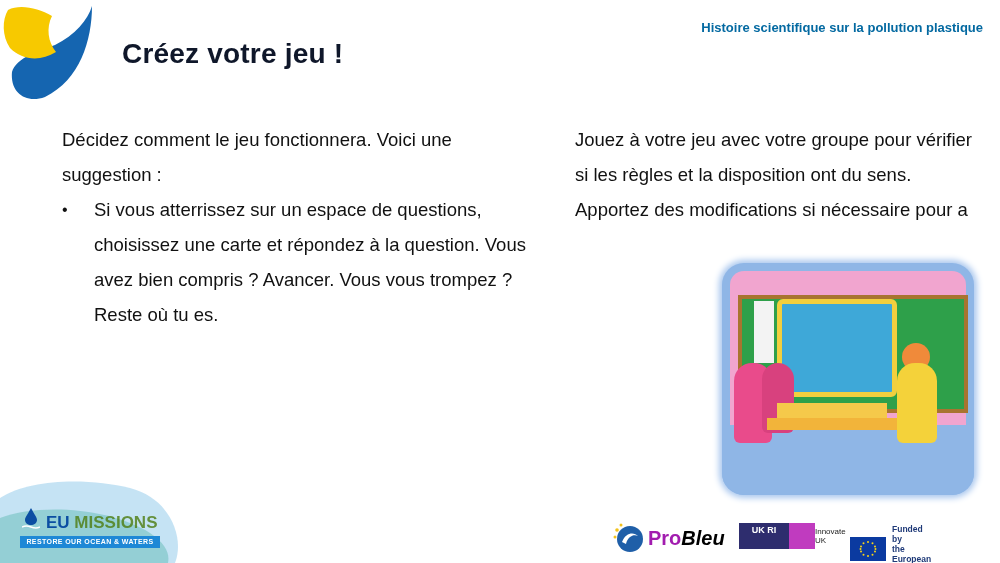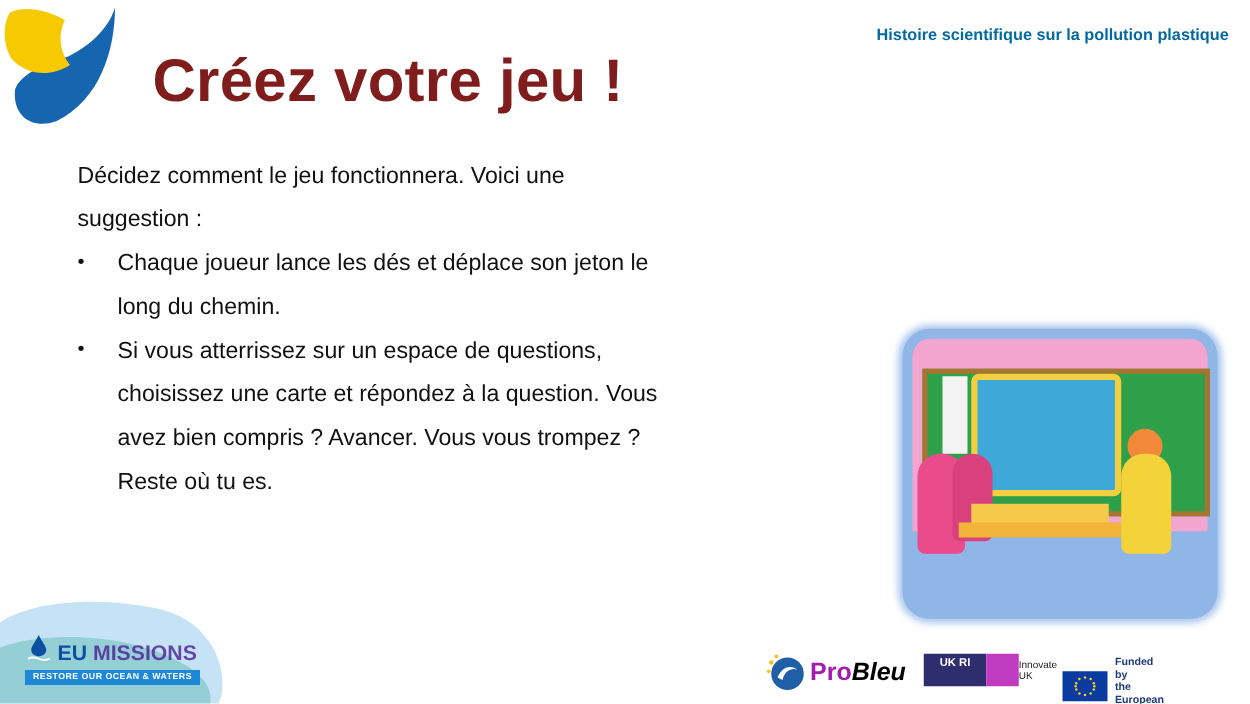--- a/index.html
+++ b/index.html
@@ -5,21 +5,21 @@
     html, body { margin: 0; padding: 0; }
     body {
       width: 1000px; height: 563px; overflow: hidden; position: relative;
       background: #ffffff;
       font-family: "Liberation Sans", sans-serif;
       color: #111111;
     }
     .logo-corner { position: absolute; left: 0; top: 0; width: 100px; height: 100px; }
     .title {
       position: absolute; left: 122px; top: 38px;
-      font-size: 48px; font-weight: bold; color: #7f1d1d;
+      font-size: 28px; font-weight: bold; color: #0f172a;
       letter-spacing: 0.2px;
     }
     .header-subtitle {
       position: absolute; right: 17px; top: 20px;
       font-size: 13px; font-weight: bold; color: #0369a1;
     }
     .col { position: absolute; font-size: 18.5px; line-height: 35px; }
     .col-left { left: 62px; top: 122px; width: 470px; }
     .col-right { left: 575px; top: 122px; width: 400px; }
     .heading { font-weight: bold; }
@@ -44,21 +44,21 @@
     .ill-tabletop { position: absolute; left: 55px; top: 140px; width: 110px; height: 18px; background: #f5c94a; }
     .ill-kid1 { position: absolute; left: 12px; top: 100px; width: 38px; height: 80px; background: #e94b8b; border-radius: 18px 18px 6px 6px; }
     .ill-kid2 { position: absolute; left: 40px; top: 100px; width: 32px; height: 70px; background: #d8417e; border-radius: 16px 16px 6px 6px; }
     .ill-boy { position: absolute; left: 175px; top: 100px; width: 40px; height: 80px; background: #f4d23a; border-radius: 18px 18px 6px 6px; }
     .ill-boyhead { position: absolute; left: 180px; top: 80px; width: 28px; height: 28px; background: #f08a3a; border-radius: 50%; }
     .eu-mission {
       position: absolute; left: 0; top: 478px; width: 190px; height: 85px;
     }
     .eu-mission .blob { position: absolute; left: 0; top: 0; width: 190px; height: 85px; }
     .eu-text { position: absolute; left: 46px; top: 35px; font-size: 17px; font-weight: bold; color: #0b4ea2; }
-    .eu-text .fade { color: #4c1d95; opacity: 0.8; }
+    .eu-text .fade { color: #4d7c0f; opacity: 0.8; }
     .eu-tag {
       position: absolute; left: 20px; top: 58px; width: 140px; height: 12px;
       background: #1e88d6; color: #fff; font-size: 7px; font-weight: bold; line-height: 12px; text-align: center; letter-spacing: 0.4px;
     }
     .eu-drop { position: absolute; left: 22px; top: 30px; width: 18px; height: 22px; }
     .footer-logos { position: absolute; top: 522px; left: 612px; height: 32px; }
     .probleu { position: absolute; left: 0; top: 0; display: flex; align-items: center; }
     .probleu-text { font-size: 20px; font-weight: bold; margin-left: 4px; }
     .probleu-pro { color: #a21caf; }
     .probleu-bleu { color: #000000; font-style: italic; }
@@ -77,26 +77,26 @@
   <path d="M92 6 C 92 40, 80 80, 45 97 C 25 104, 10 92, 12 72 C 16 58, 40 50, 55 45 C 75 35, 88 20, 92 6 Z" fill="#1565b0"></path>
   <path d="M8 10 C 20 4, 38 8, 52 16 C 46 28, 48 42, 56 52 C 40 62, 22 60, 10 48 C 2 36, 2 20, 8 10 Z" fill="#f7c900"></path>
 </svg>
 
 <div class="title">Créez votre jeu !</div>
 <div class="header-subtitle">Histoire scientifique sur la pollution plastique</div>
 
 <div class="col col-left">
   <div>Décidez comment le jeu fonctionnera. Voici une suggestion :</div>
   <ul class="bullets">
-    <li>Chaque joueur lance les dés et déplace son jeton le long du chemin.</li>
     <li>Si vous atterrissez sur un espace de questions, choisissez une carte et répondez à la question. Vous avez bien compris ? Avancer. Vous vous trompez ? Reste où tu es.</li>
   </ul>
 </div>
 
 <div class="col col-right">
+  <div>Jouez à votre jeu avec votre groupe pour vérifier si les règles et la disposition ont du sens. Apportez des modifications si nécessaire pour a</div>
 </div>
 
 <div class="illustration">
   <div class="ill-wall"></div>
   <div class="ill-board"></div>
   <div class="ill-poster"></div>
   <div class="ill-map"></div>
   <div class="ill-floor"></div>
   <div class="ill-kid1"></div>
   <div class="ill-kid2"></div>

